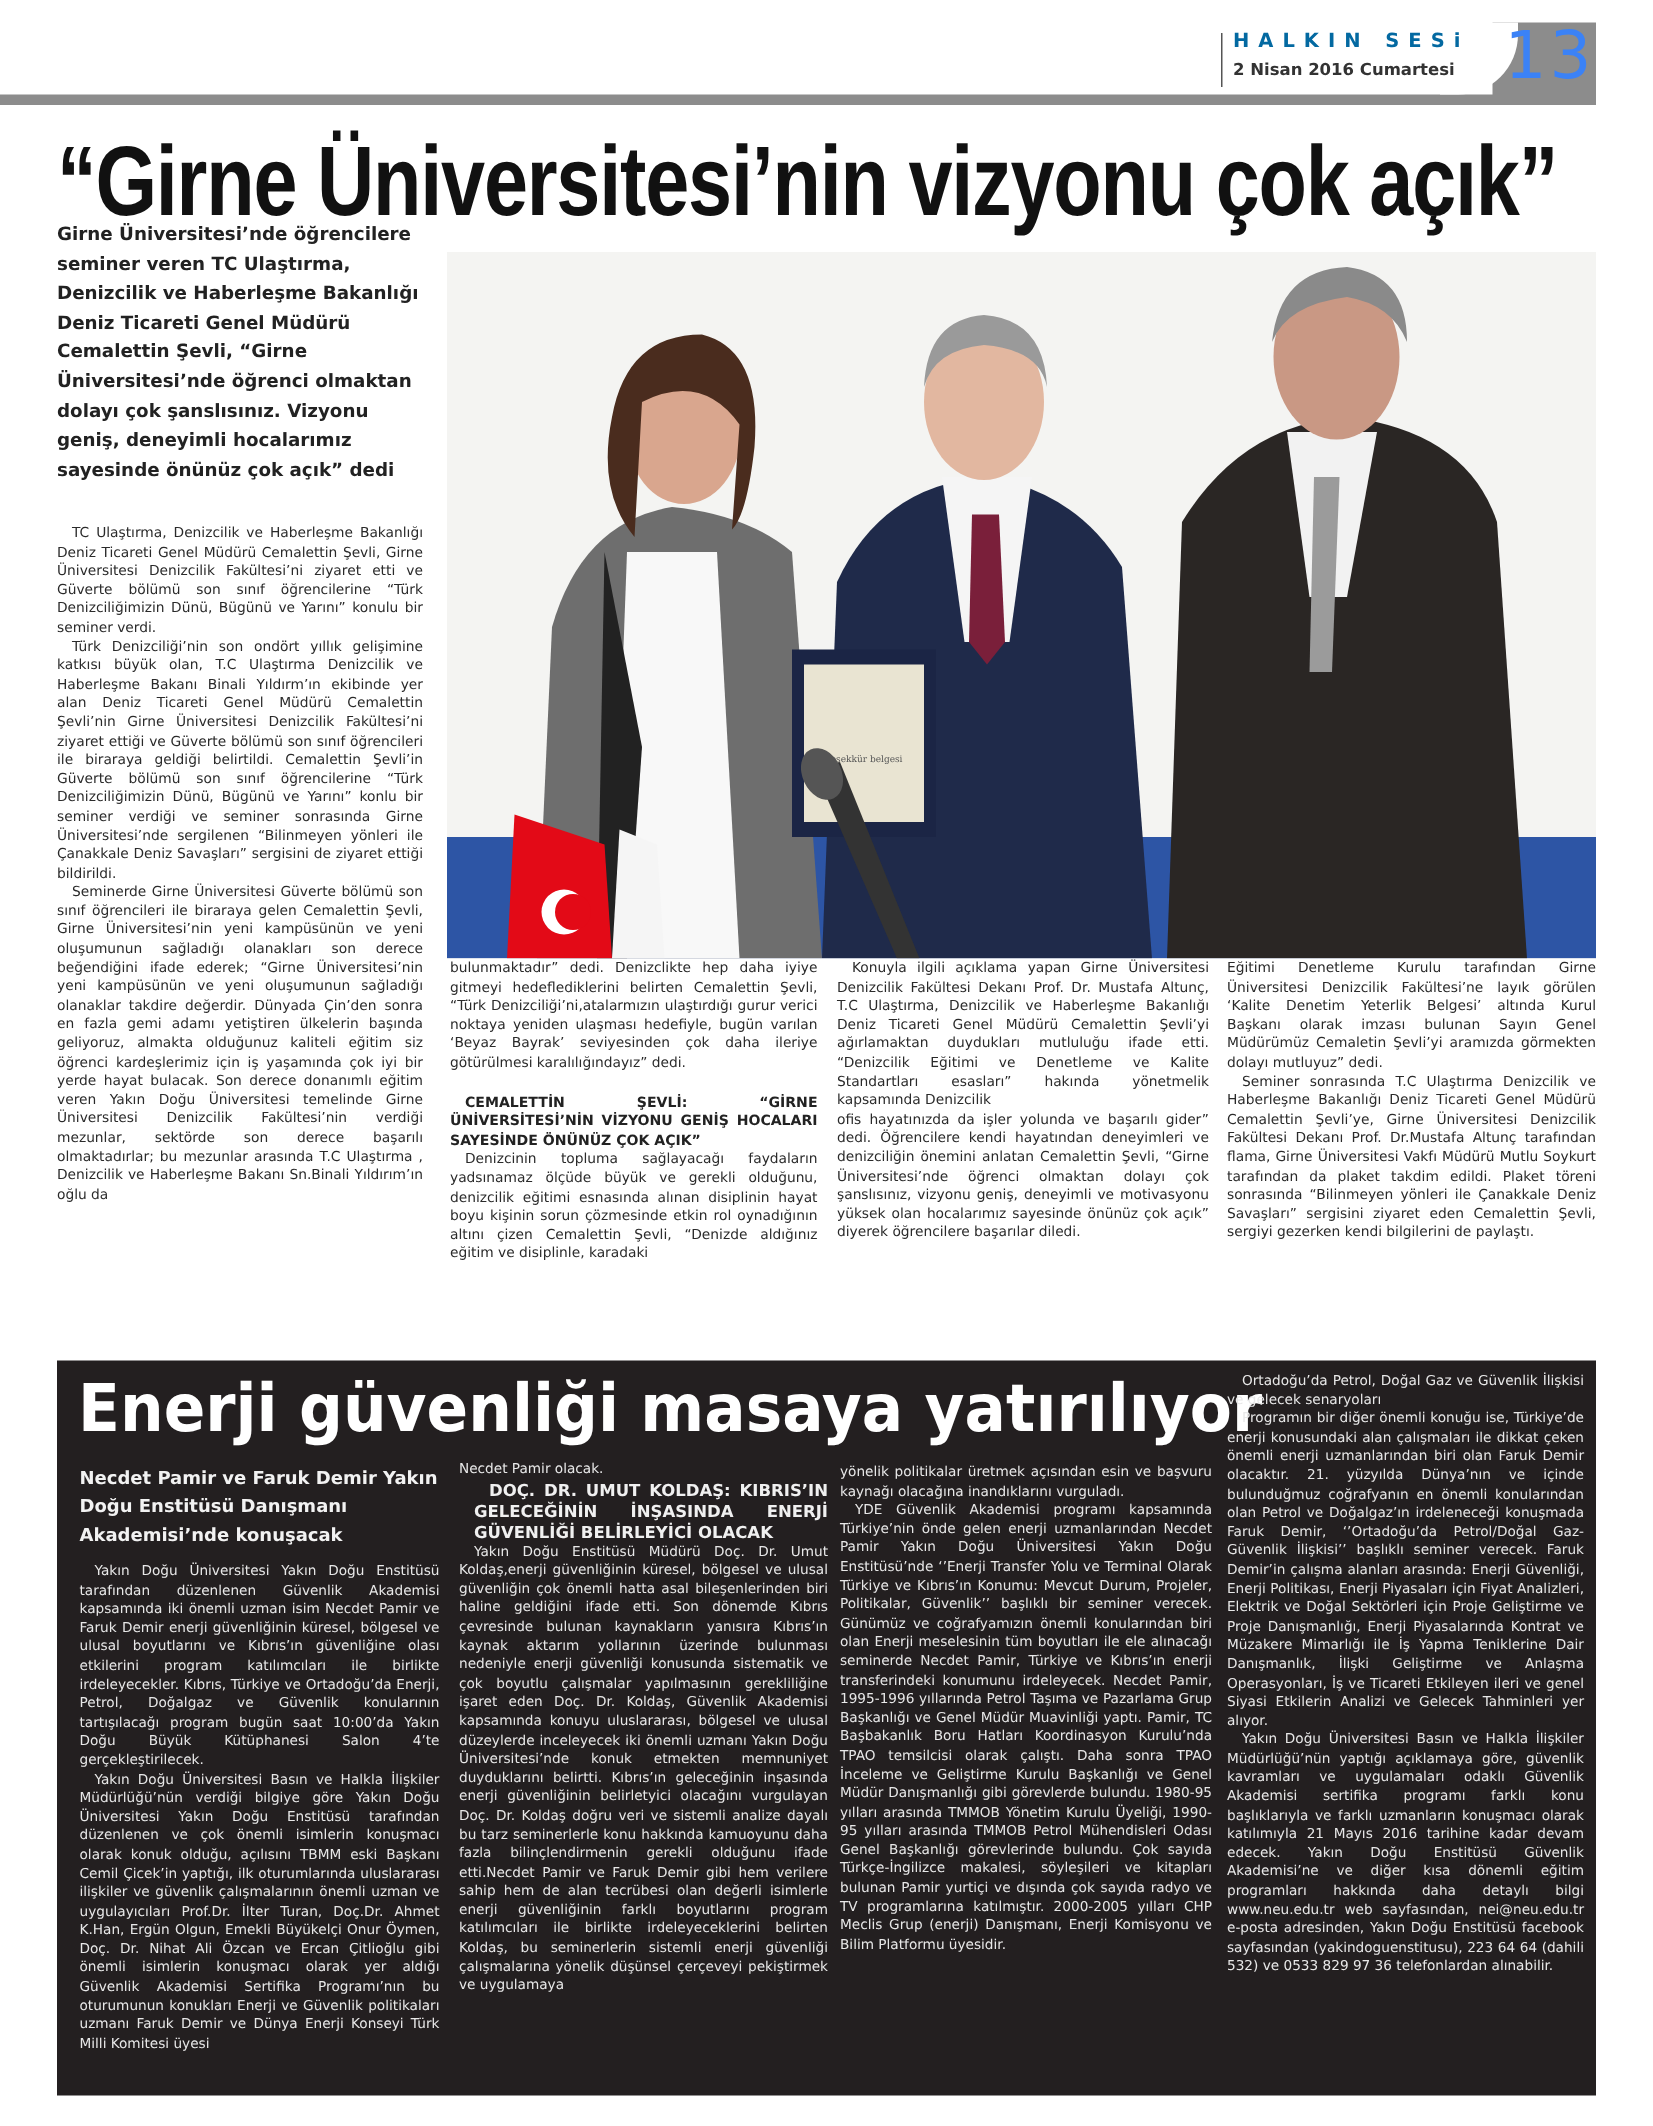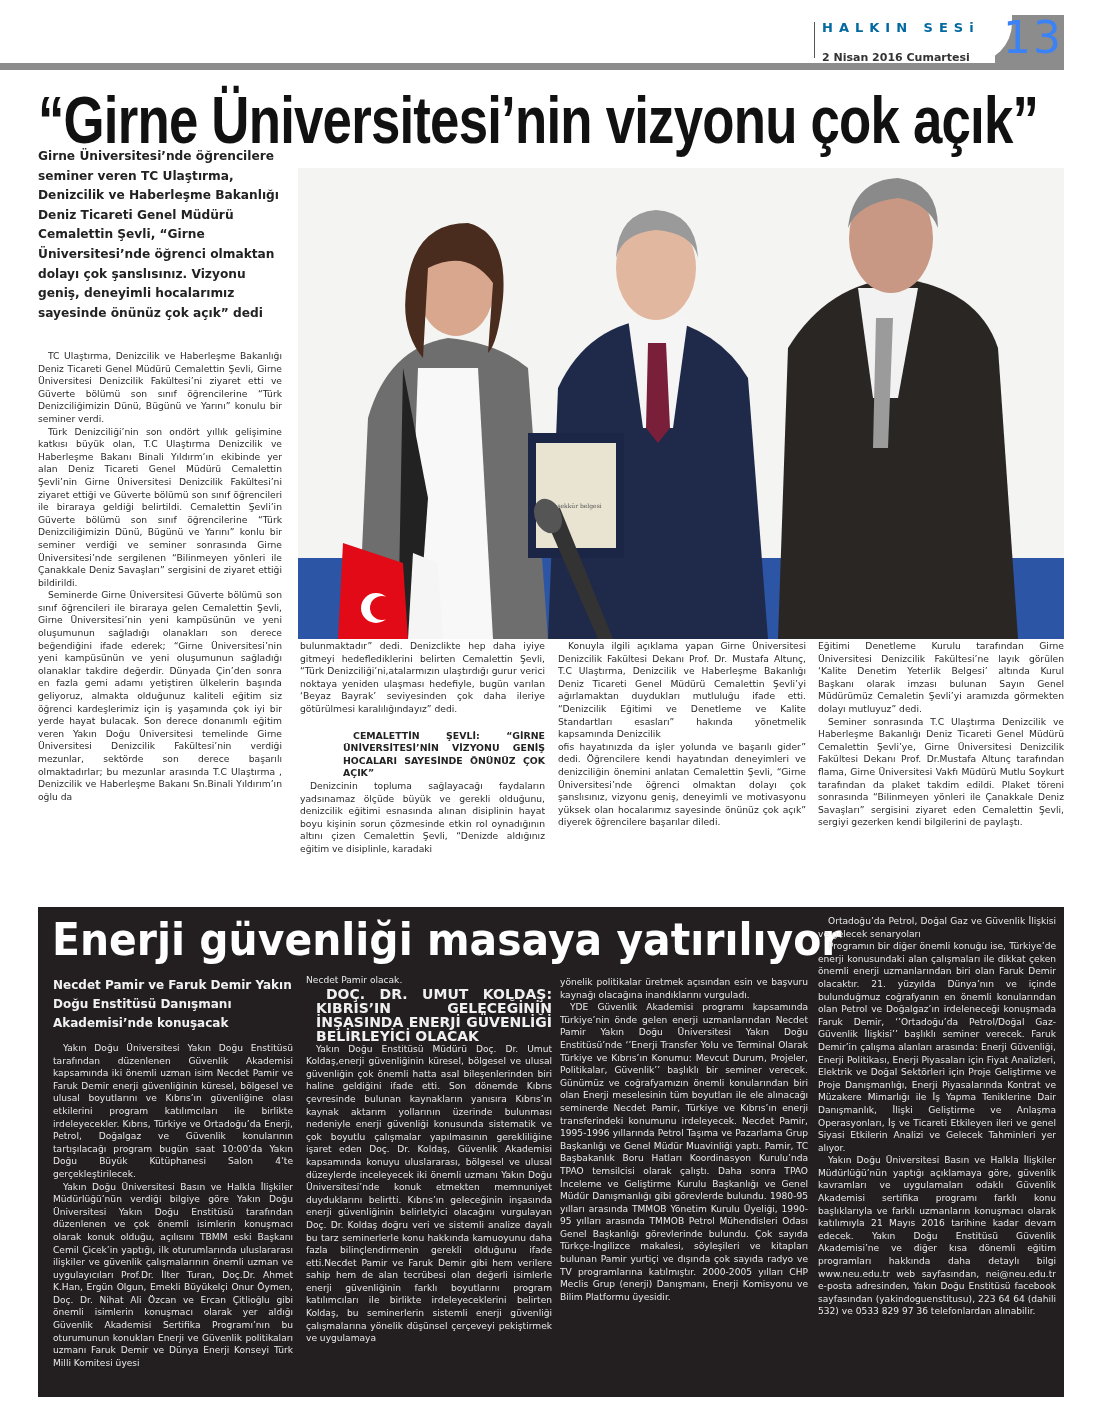--- a/index.html
+++ b/index.html
@@ -3,51 +3,51 @@
 <meta charset="utf-8">
 <style>
   * { box-sizing: border-box; margin: 0; padding: 0; }
   html, body { width: 1102px; height: 1417px; background: #ffffff; overflow: hidden; }
   body { position: relative; font-family: "DejaVu Sans", sans-serif; color: #222; }
 
   
   .masthead { position: absolute; left: 0; top: 0; width: 1102px; height: 80px; }
   .masthead .vrule { position: absolute; left: 814px; top: 22px; width: 1px; height: 36px; background: #555; }
   .masthead .paper-name { position: absolute; left: 822px; top: 20px; font-family: "DejaVu Sans", sans-serif; font-weight: bold; font-size: 13px; letter-spacing: 6px; color: #0369a1; }
-  .masthead .date { position: absolute; left: 822px; top: 40px; font-family: "DejaVu Sans", sans-serif; font-weight: bold; font-size: 11px; color: #333; margin-top: 11px; }
+  .masthead .date { position: absolute; left: 822px; top: 40px; font-family: "DejaVu Sans", sans-serif; font-weight: bold; font-size: 11px; color: #333; }
   .masthead .bar { position: absolute; left: 0; top: 63px; width: 1064px; height: 7px; background: #8c8c8c; }
   .masthead .num-box { position: absolute; left: 995px; top: 15px; width: 69px; height: 55px; background: #8c8c8c; }
   .masthead .num-curve { position: absolute; left: 960px; top: 15px; width: 52px; height: 48px; background: #fff; border-radius: 0 0 40px 0; }
   .masthead .page-num { position: absolute; left: 1003px; top: 12px; font-family: "DejaVu Sans", sans-serif; font-size: 44px; font-weight: normal; color: #3b82f6; letter-spacing: 2px; }
 
   
   .headline1 { position: absolute; left: 38px; top: 82px; width: 1030px; font-family: "Liberation Sans", sans-serif; font-weight: bold; font-size: 66px; line-height: 76px; color: #111; transform: scaleX(0.80); transform-origin: left top; white-space: nowrap; letter-spacing: -1px; }
   .lede { position: absolute; left: 38px; top: 147px; width: 244px; font-family: "DejaVu Sans", sans-serif; font-weight: bold; font-size: 12.2px; line-height: 19.6px; color: #222; }
 
   .body-text { font-family: "DejaVu Sans", sans-serif; font-size: 9.2px; line-height: 12.6px; color: #2a2a2a; text-align: justify; }
   .body-text p { text-indent: 10px; }
   .col { position: absolute; }
   .a1-col1 { left: 38px; top: 350px; width: 244px; }
   .a1-col2 { left: 300px; top: 640px; width: 245px; }
   .a1-col3 { left: 558px; top: 640px; width: 248px; }
   .a1-col4 { left: 818px; top: 640px; width: 246px; }
-  .subhead { font-weight: bold; font-size: 9.4px; line-height: 12.6px; color: #222; text-indent: 0; margin-top: 14px; margin-left: 43px; }
+  .subhead { font-weight: bold; font-size: 9.4px; line-height: 12.6px; color: #222; text-indent: 0; margin-top: 14px; }
 
   .photo { position: absolute; left: 298px; top: 168px; width: 766px; height: 471px; overflow: hidden; background: #f2f2f0; }
 
   
   .dark-box { position: absolute; left: 38px; top: 907px; width: 1026px; height: 490px; background: #231f20; }
   .headline2 { position: absolute; left: 52px; top: 910px; font-family: "DejaVu Sans", sans-serif; font-weight: bold; font-size: 44px; line-height: 60px; color: #ffffff; white-space: nowrap; transform: scaleX(0.93); transform-origin: left top; }
   .lede2 { position: absolute; left: 53px; top: 976px; width: 240px; font-family: "DejaVu Sans", sans-serif; font-weight: bold; font-size: 12px; line-height: 19px; color: #f2f2f2; }
   .dark .body-text { color: #e8e8e8; font-size: 9.1px; line-height: 12.6px; }
   .a2-col1 { left: 53px; top: 1042px; width: 240px; }
   .a2-col2 { left: 306px; top: 974px; width: 246px; }
   .a2-col3 { left: 560px; top: 946px; width: 248px; margin-top: 30px; }
   .a2-col4 { left: 818px; top: 915px; width: 238px; }
-  .subhead2 { font-weight: bold; color: #f0f0f0; font-size: 14px; line-height: 14px; padding-left: 10px; text-indent: 0; }
+  .subhead2 { font-weight: bold; color: #f0f0f0; font-size: 11px; line-height: 14px; padding-left: 10px; text-indent: 0; }
   .dark .body-text p.first { text-indent: 0; }
 </style>
 </head>
 <body>
 
 <div class="masthead">
   <div class="bar"></div>
   <div class="num-box"></div>
   <div class="num-curve"></div>
   <div class="vrule"></div>

